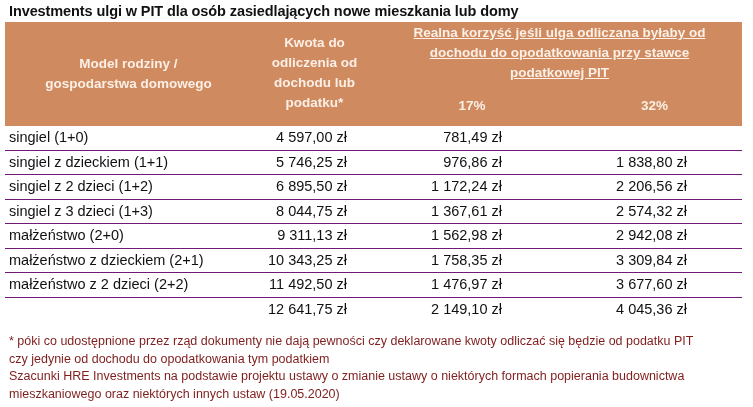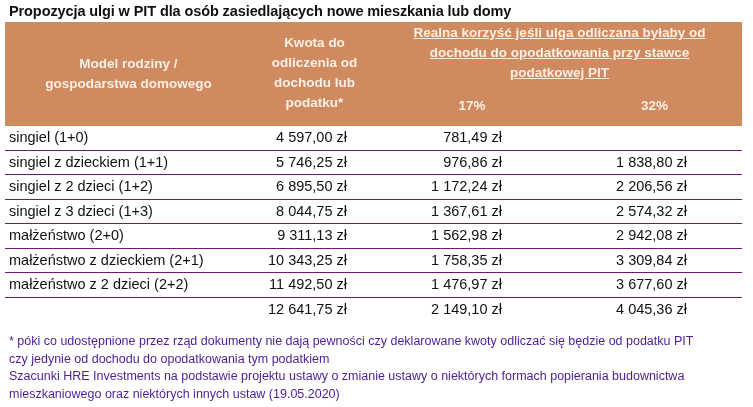--- a/index.html
+++ b/index.html
@@ -13,27 +13,27 @@
     .h-p17 { left: 372px; width: 190px; top: 74px; }
     .h-p32 { left: 562px; width: 175px; top: 74px; }
     .rows { position: absolute; left: 5px; top: 126px; width: 737px; }
     .row { position: relative; height: 24.5px; border-bottom: 1px solid #701a75; box-sizing: border-box; font-size: 14.5px; }
     .row:last-child { border-bottom: none; }
     .cell { position: absolute; top: 3px; white-space: nowrap; }
     .c-model { left: 4px; }
     .c-amount { left: 247px; width: 95px; text-align: right; }
     .c-p17 { left: 372px; width: 125px; text-align: right; }
     .c-p32 { left: 562px; width: 120px; text-align: right; }
-    .footnotes { position: absolute; left: 9px; top: 333px; font-size: 12.5px; line-height: 17.5px; color: #4c1d95; }
+    .footnotes { position: absolute; left: 9px; top: 333px; font-size: 12.5px; line-height: 17.5px; color: #7f1d1d; }
     .footnotes div { white-space: nowrap; }
   </style>
 </head>
 <body>
 
-<div class="title">Propozycja ulgi w PIT dla osób zasiedlających nowe mieszkania lub domy</div>
+<div class="title">Investments ulgi w PIT dla osób zasiedlających nowe mieszkania lub domy</div>
 
 <div class="header">
   <div class="h-col h-model">
     <div>Model rodziny /</div>
     <div>gospodarstwa domowego</div>
   </div>
   <div class="h-col h-amount">
     <div>Kwota do</div>
     <div>odliczenia od</div>
     <div>dochodu lub</div>

